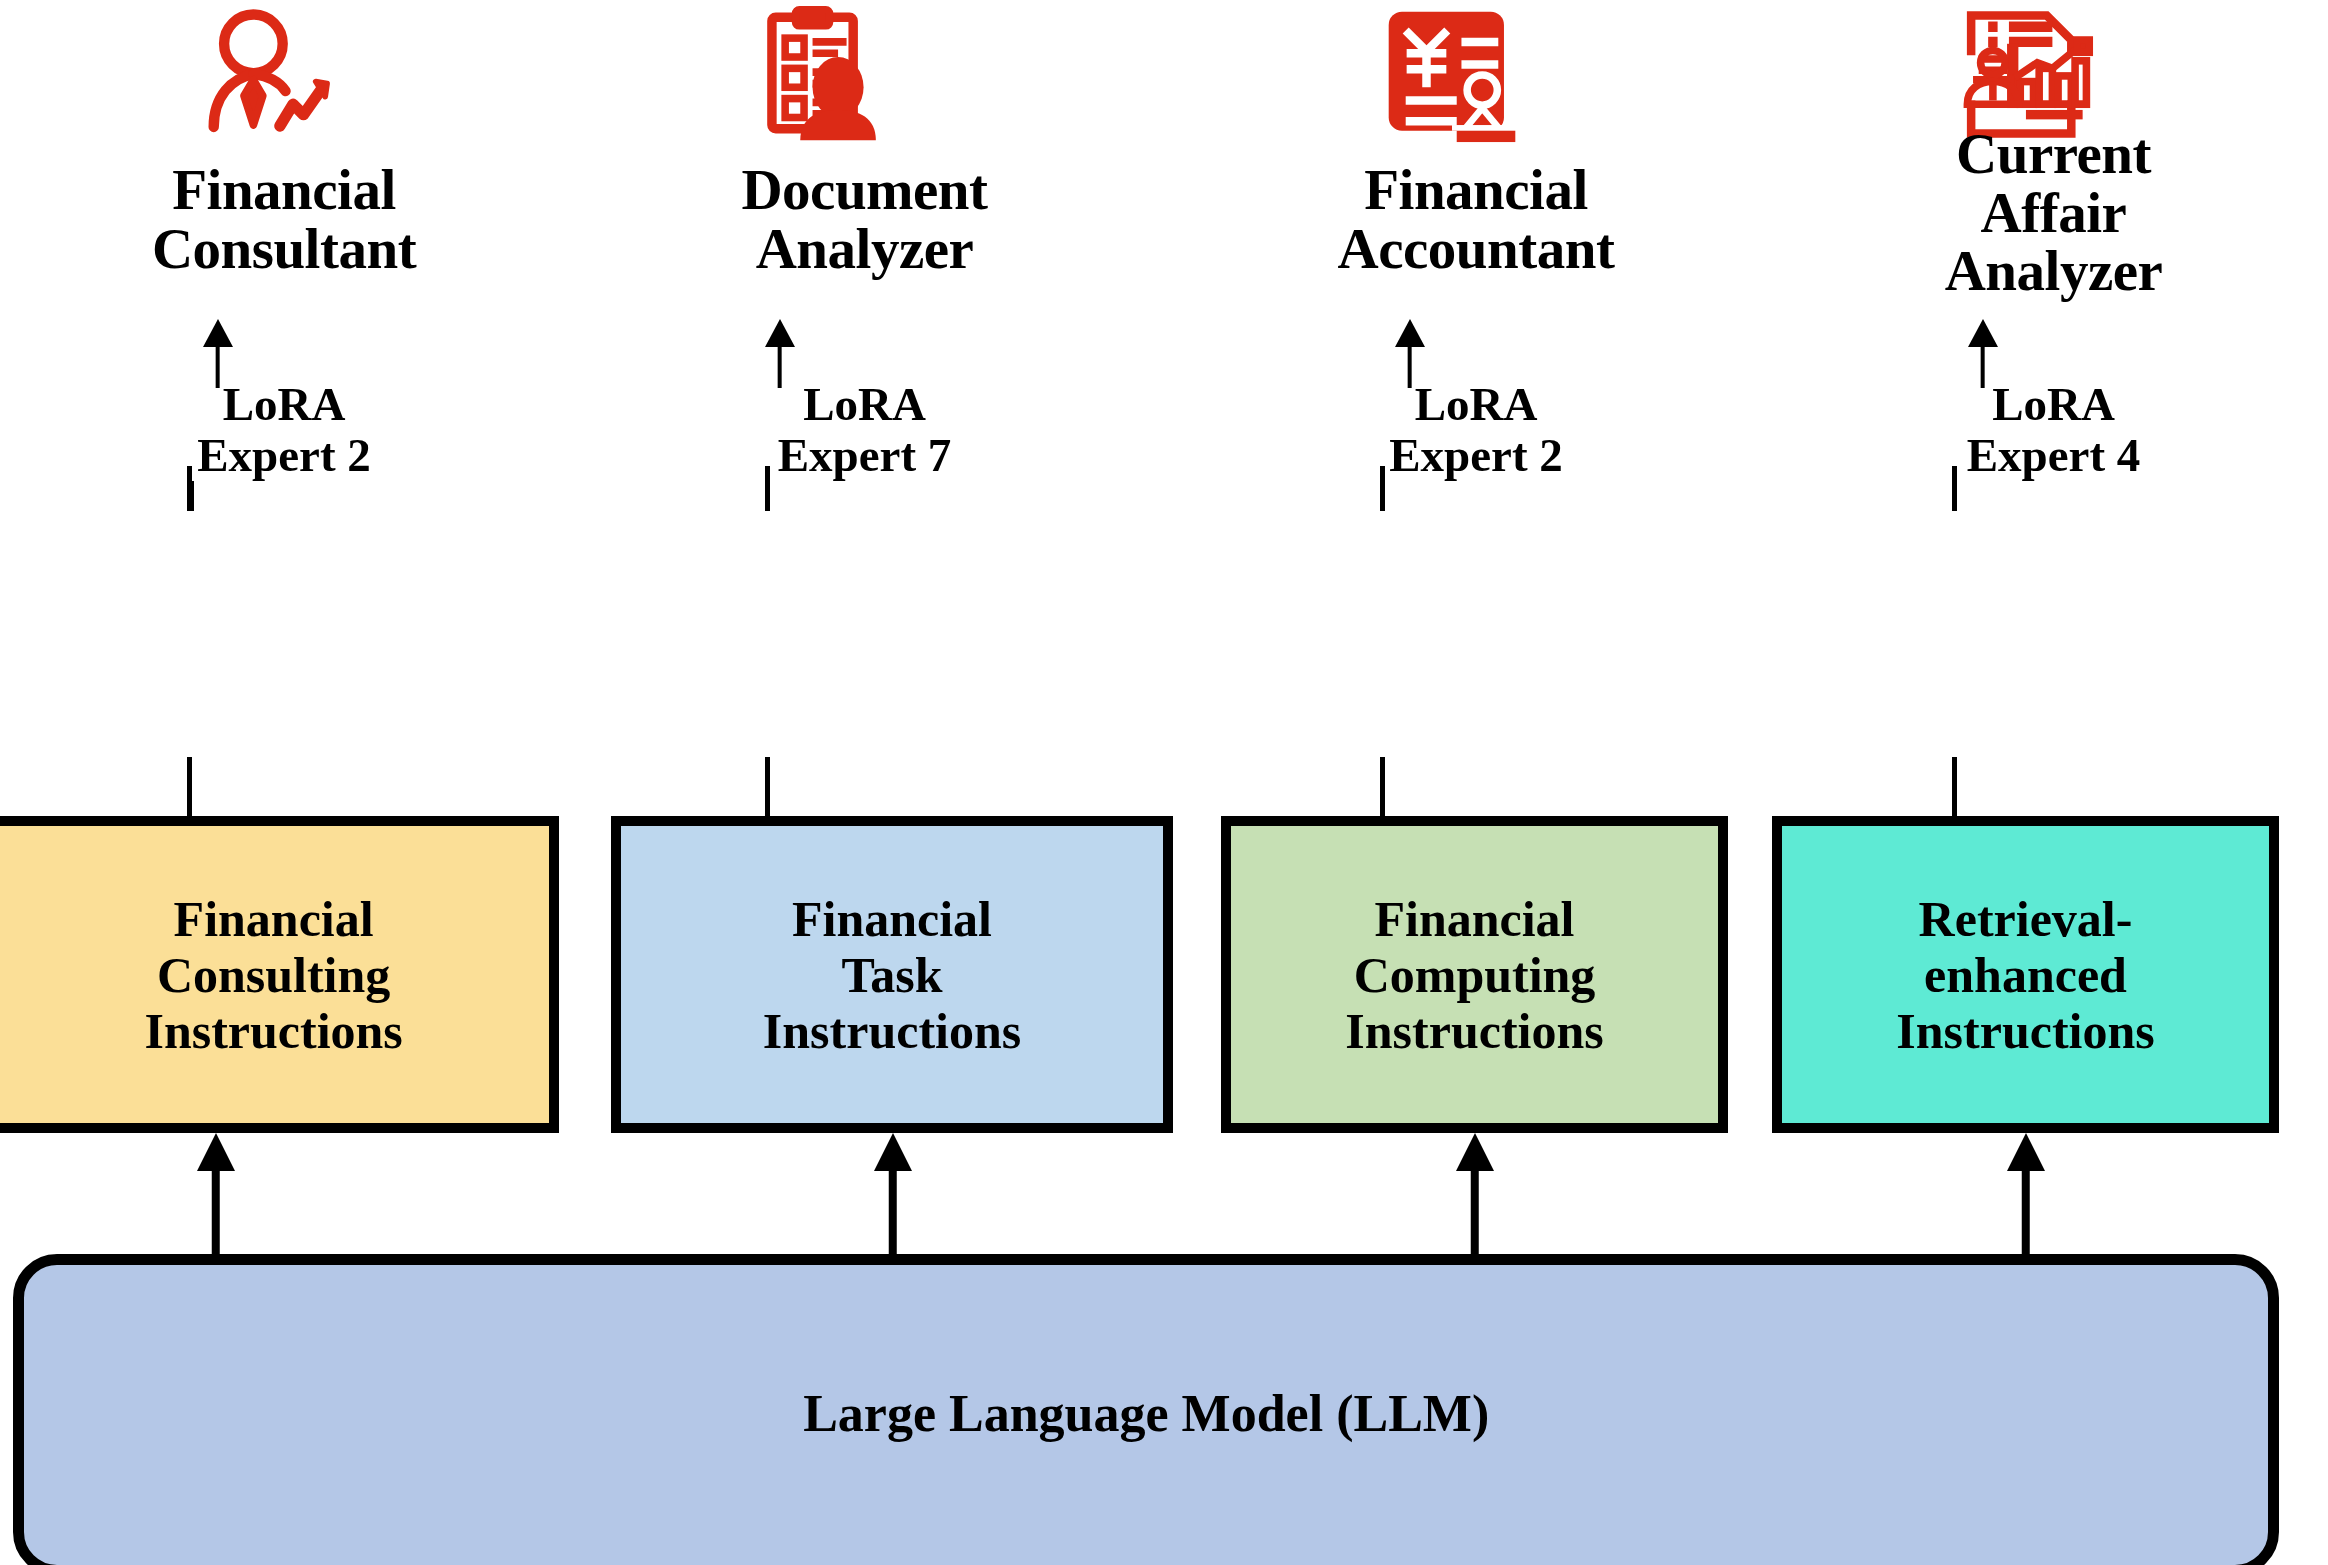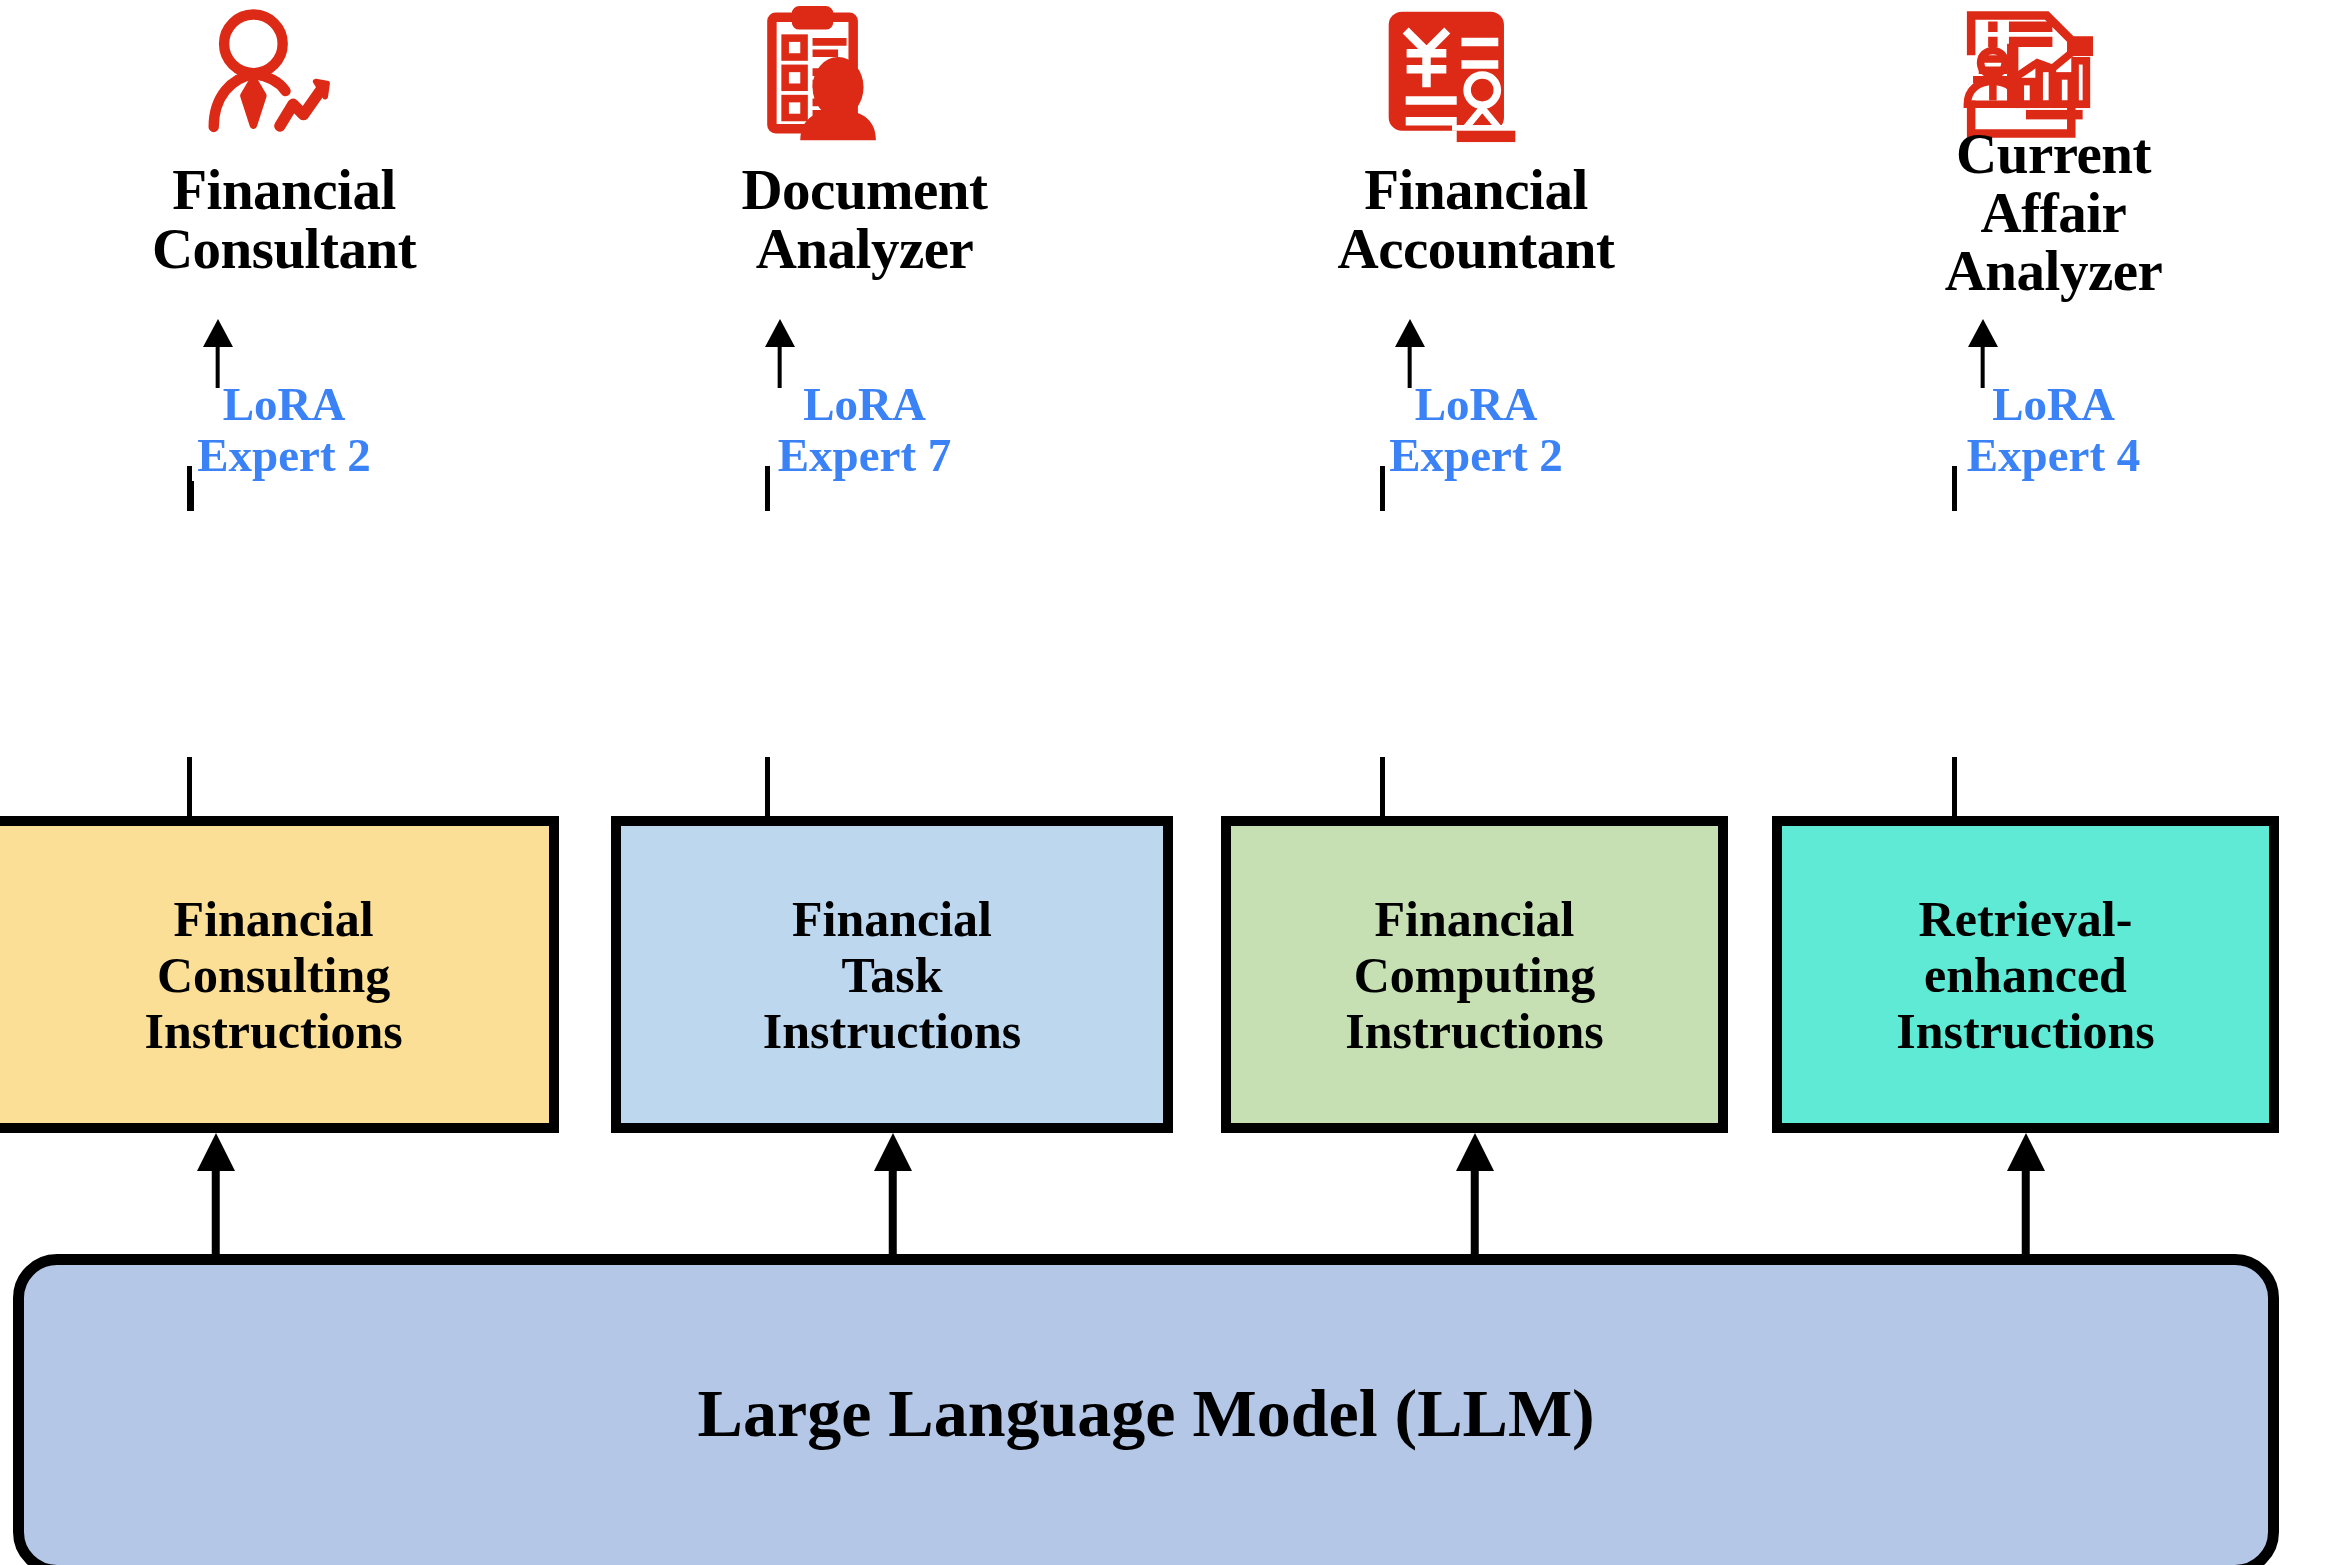--- a/index.html
+++ b/index.html
@@ -76,21 +76,21 @@
 
   
   .lora-label {
     position: absolute;
     left: 0;
     right: 0;
     text-align: center;
     font-weight: bold;
     font-size: 47px;
     line-height: 1.08;
-    color: #3b82f6;
+    color: #000000;
   }
 
   
   .thin-line {
     position: absolute;
     left: 50%;
     transform: translateX(-50%);
     width: 4.7px;
     background: #000;
   }
@@ -144,21 +144,21 @@
     height: 322px;
     box-sizing: border-box;
     border: 11.4px solid #000000;
     border-radius: 44px;
     display: flex;
     align-items: center;
     justify-content: center;
   }
   #llm-label {
     font-weight: bold;
-    font-size: 68px;
+    font-size: 52px;
     color: #000000;
     letter-spacing: 0px;
     margin-top: -3.8px;
   }
 </style>
 </head>
 <body>
 
 <div id="stage">
 

